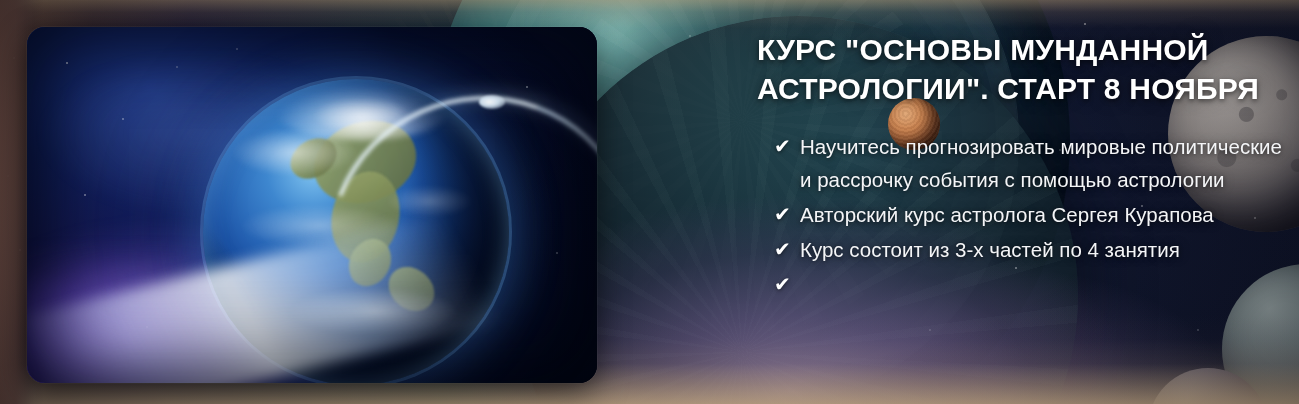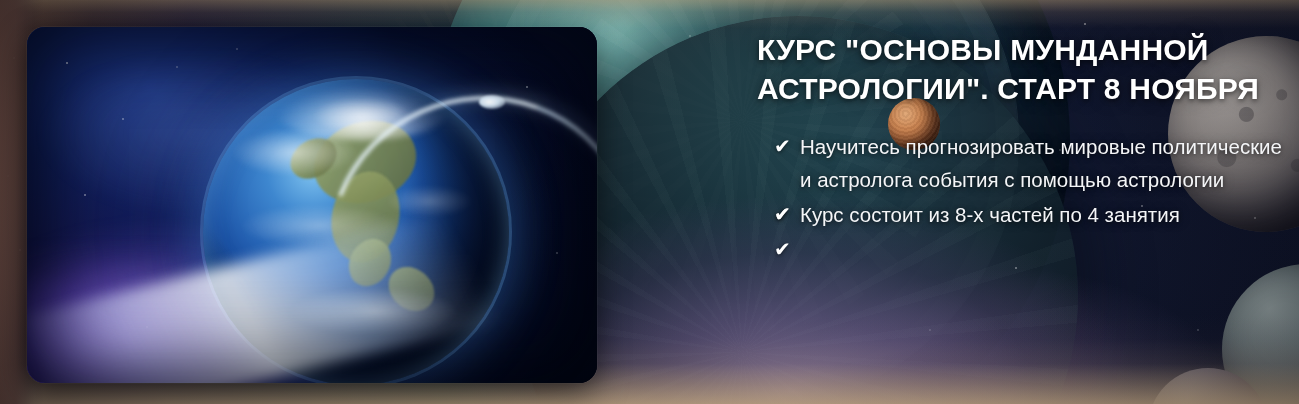--- a/index.html
+++ b/index.html
@@ -453,31 +453,32 @@
 
   <div class="content">
 
     <h1 class="headline">КУРС "ОСНОВЫ МУНДАННОЙ
 АСТРОЛОГИИ". СТАРТ 8 НОЯБРЯ</h1>
 
     <ul class="benefits">
 
       <li class="benefit">
         <span class="check">✔</span>
-        <span>Научитесь прогнозировать мировые политические и астролога события с помощью астрологии</span>
+        <span>Научитесь прогнозировать мировые политические и рассрочку события с помощью астрологии</span>
+      </li>
+
+      <li class="benefit">
+        <span class="check">✔</span>
+        <span>Авторский курс астролога Сергея Курапова</span>
+      </li>
+
+      <li class="benefit">
+        <span class="check">✔</span>
+        <span>Курс состоит из 3-х частей по 4 занятия</span>
       </li>
 
       <li class="benefit">
         <span class="check">✔</span>
       </li>
 
-      <li class="benefit">
-        <span class="check">✔</span>
-        <span>Курс состоит из 8-х частей по 4 занятия</span>
-      </li>
-
-      <li class="benefit">
-        <span class="check">✔</span>
-      </li>
-
     </ul>
   </div>
 </div>
 
 </body></html>

